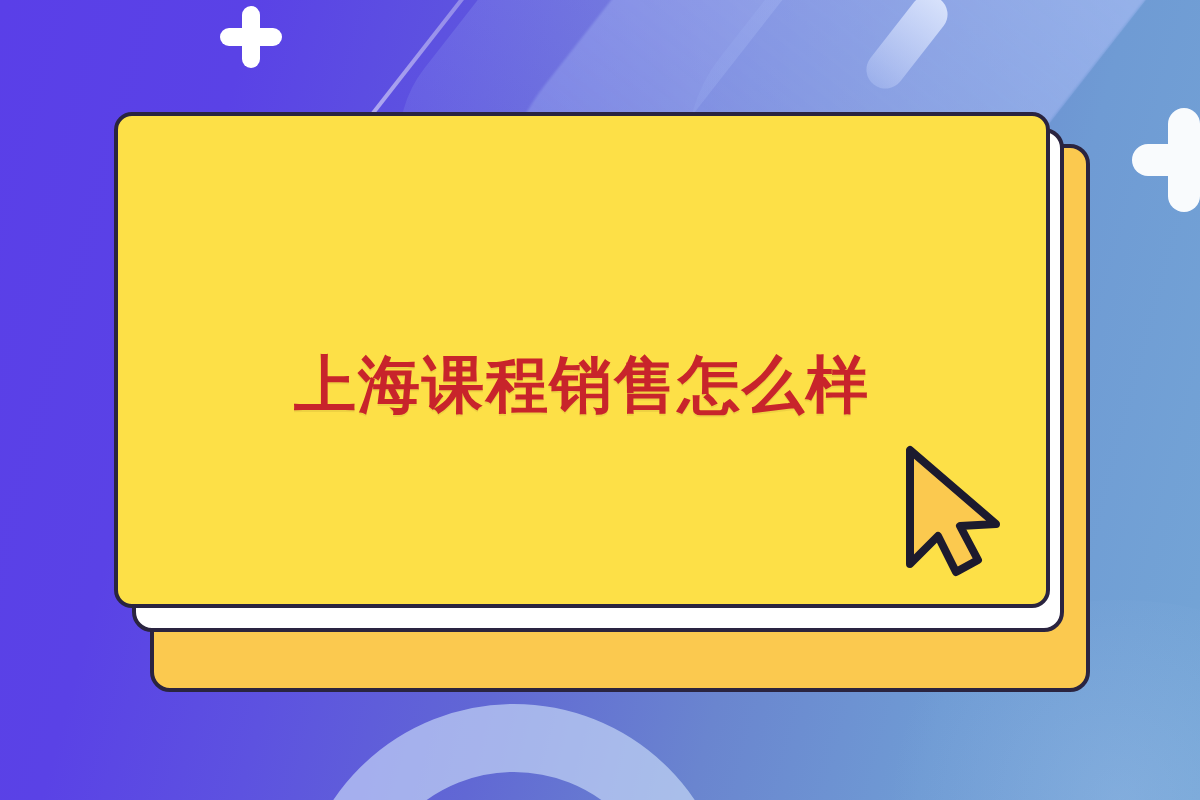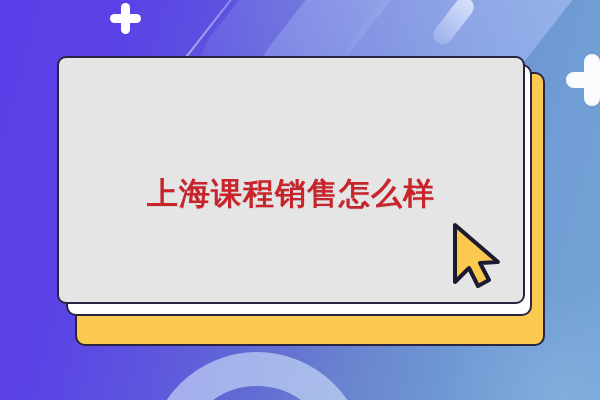--- a/index.html
+++ b/index.html
@@ -143,21 +143,21 @@
     width: 466px;
     height: 252px;
     background: #ffffff;
     border-radius: 10px;
   }
   .card-front-white {
     left: 57px;
     top: 56px;
     width: 468px;
     height: 248px;
-    background: #e5e5e5;
+    background: #fde047;
     border-radius: 9px;
     display: flex;
     align-items: center;
     justify-content: center;
   }
 
   .card-title {
     font-family: "DejaVu Serif", "Liberation Serif", serif;
     font-size: 31px;
     font-weight: 700;

